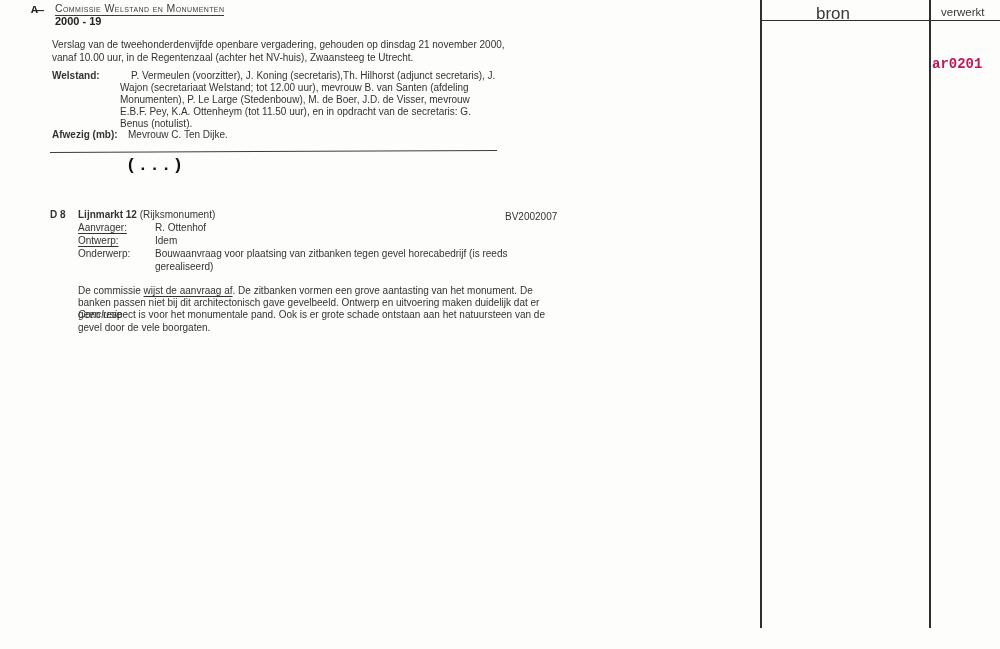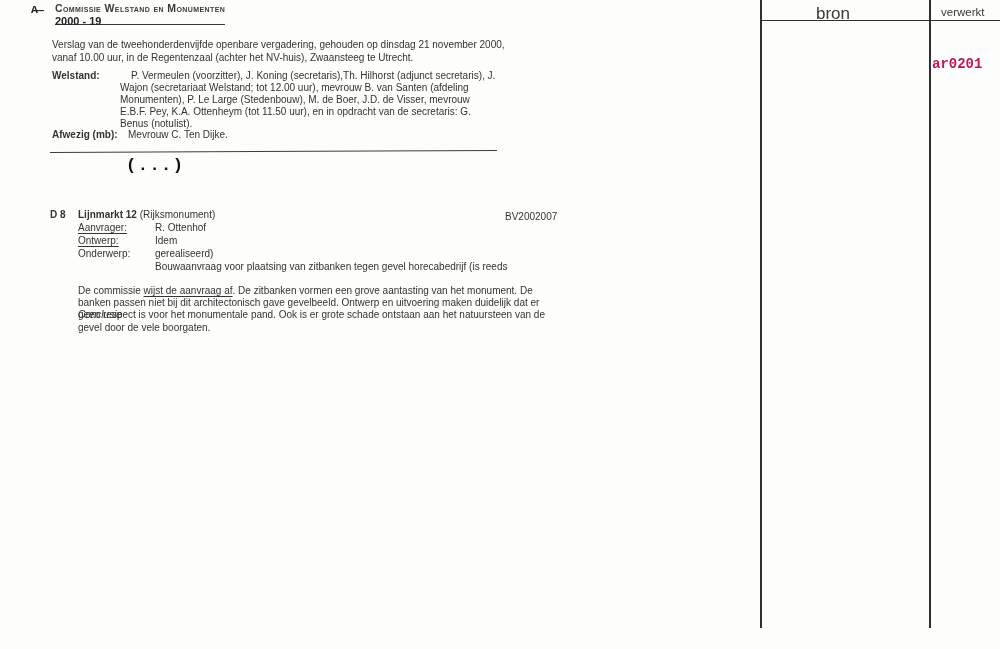--- a/index.html
+++ b/index.html
@@ -12,25 +12,25 @@
     color:#2e2e2e;
   }
   .abs{position:absolute;}
   .nowrap{white-space:nowrap;}
   .mono{font-family:"Liberation Mono","DejaVu Sans Mono",monospace;}
 
   
   .ref-mark{left:31px;top:4px;font:700 11.5px/12px "Liberation Mono",monospace;color:#1c1c1c;letter-spacing:-1px;}
   .doc-title{
     left:55px;top:2px;
-    font-size:10.5px;font-weight:700;
+    font-size:10.5px;font-weight:400;
     font-variant:small-caps;letter-spacing:.4px;
     color:#3a3a3a;
     border-bottom:1.2px solid #3a3a3a;
-    padding-bottom:10px;
+    padding-bottom:1px;
   }
   .doc-number{left:55px;top:15px;font-size:11px;font-weight:700;color:#222;}
 
   
   .body10{font-size:10px;line-height:12px;color:#333;}
   .intro{left:52px;top:38px;line-height:13px;}
   .present-label{left:52px;top:70px;font-weight:700;}
   .present-value{left:120px;top:70px;}
   .indent-first div:first-child{text-indent:11px;}
   .absent-label{left:52px;top:129px;font-weight:700;}
@@ -96,22 +96,22 @@
   <span class="abs file-number body10 nowrap">BV2002007</span>
 
   <span class="abs row-label body10 nowrap u" style="top:222px;">Aanvrager:</span>
   <span class="abs row-value body10 nowrap" style="top:222px;">R. Ottenhof</span>
 
   <span class="abs row-label body10 nowrap u" style="top:235px;">Ontwerp:</span>
   <span class="abs row-value body10 nowrap" style="top:235px;">Idem</span>
 
   <span class="abs row-label body10 nowrap" style="top:248px;">Onderwerp:</span>
   <div class="abs row-value body10 nowrap" style="top:248px;line-height:12.5px;">
+      <div>Bouwaanvraag voor plaatsing van zitbanken tegen gevel horecabedrijf (is reeds</div>
       <div>gerealiseerd)</div>
-      <div>Bouwaanvraag voor plaatsing van zitbanken tegen gevel horecabedrijf (is reeds</div>
     </div>
 
   <span class="abs conclusion-label body10 nowrap">Conclusie</span>
   <div class="abs conclusion body10"><span>De commissie </span><span class="u">wijst de aanvraag af</span><span>. De zitbanken vormen een grove aantasting van het monument. De banken passen niet bij dit architectonisch gave gevelbeeld. Ontwerp en uitvoering maken duidelijk dat er geen respect is voor het monumentale pand. Ook is er grote schade ontstaan aan het natuursteen van de gevel door de vele boorgaten.</span></div>
 
   <div class="abs vline vline-1"></div>
   <div class="abs vline vline-2"></div>
   <div class="abs hline"></div>
   <span class="abs bron-header nowrap">bron</span>
   <span class="abs verwerkt-header nowrap">verwerkt</span>

